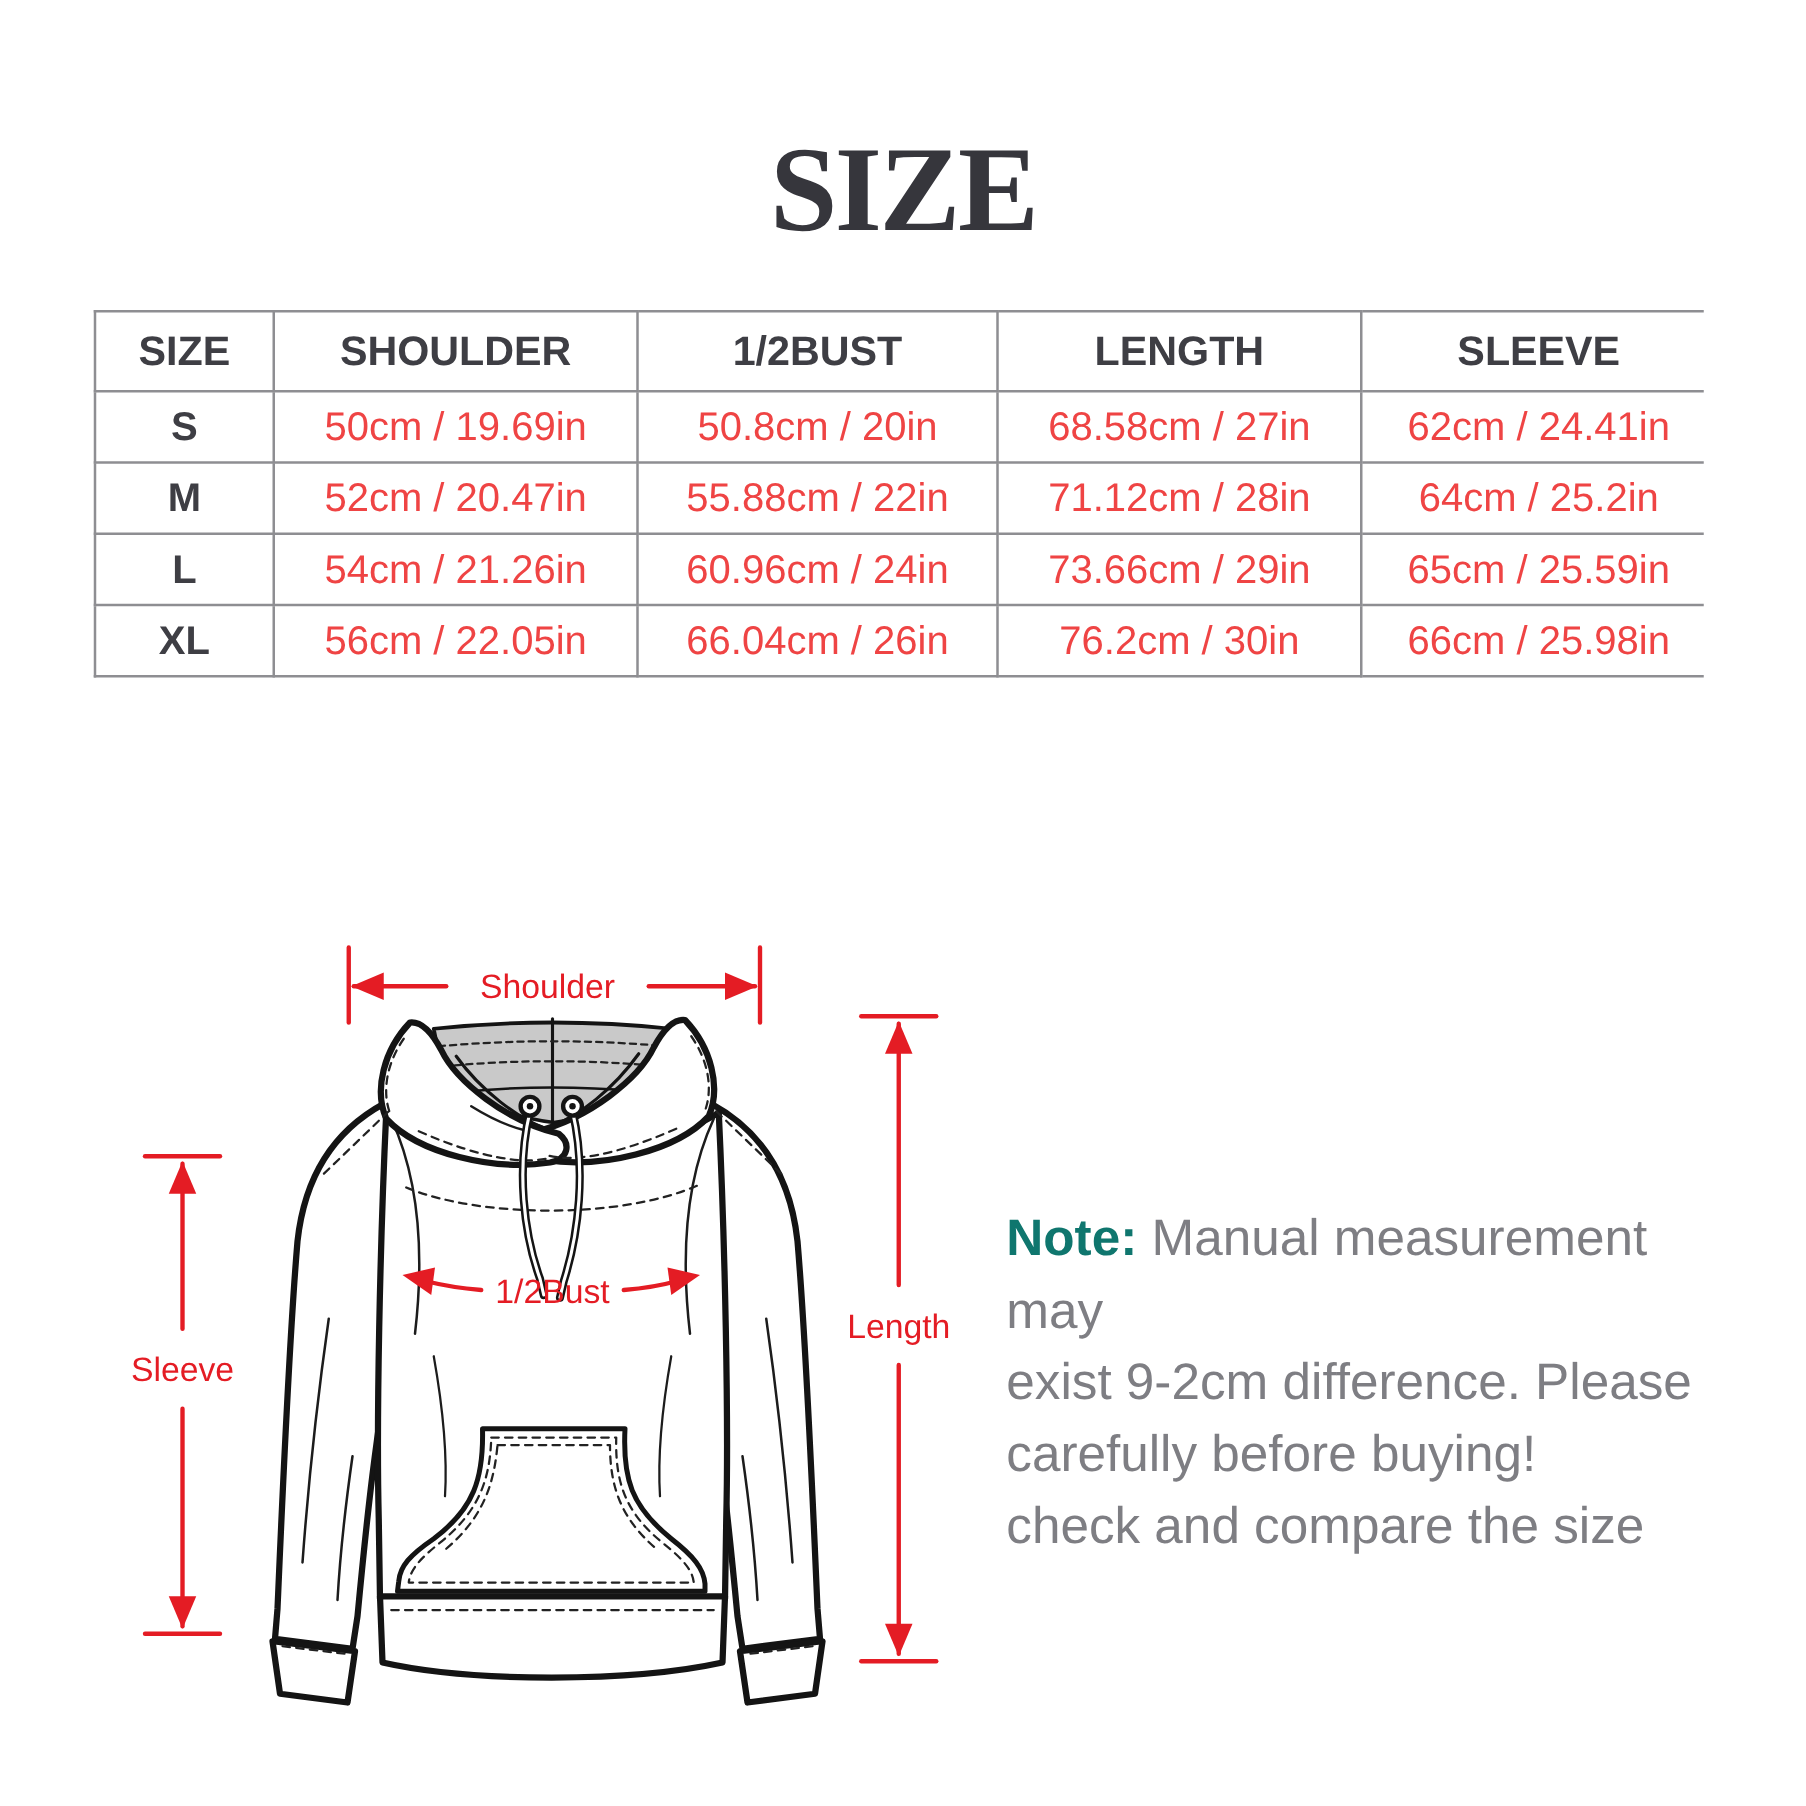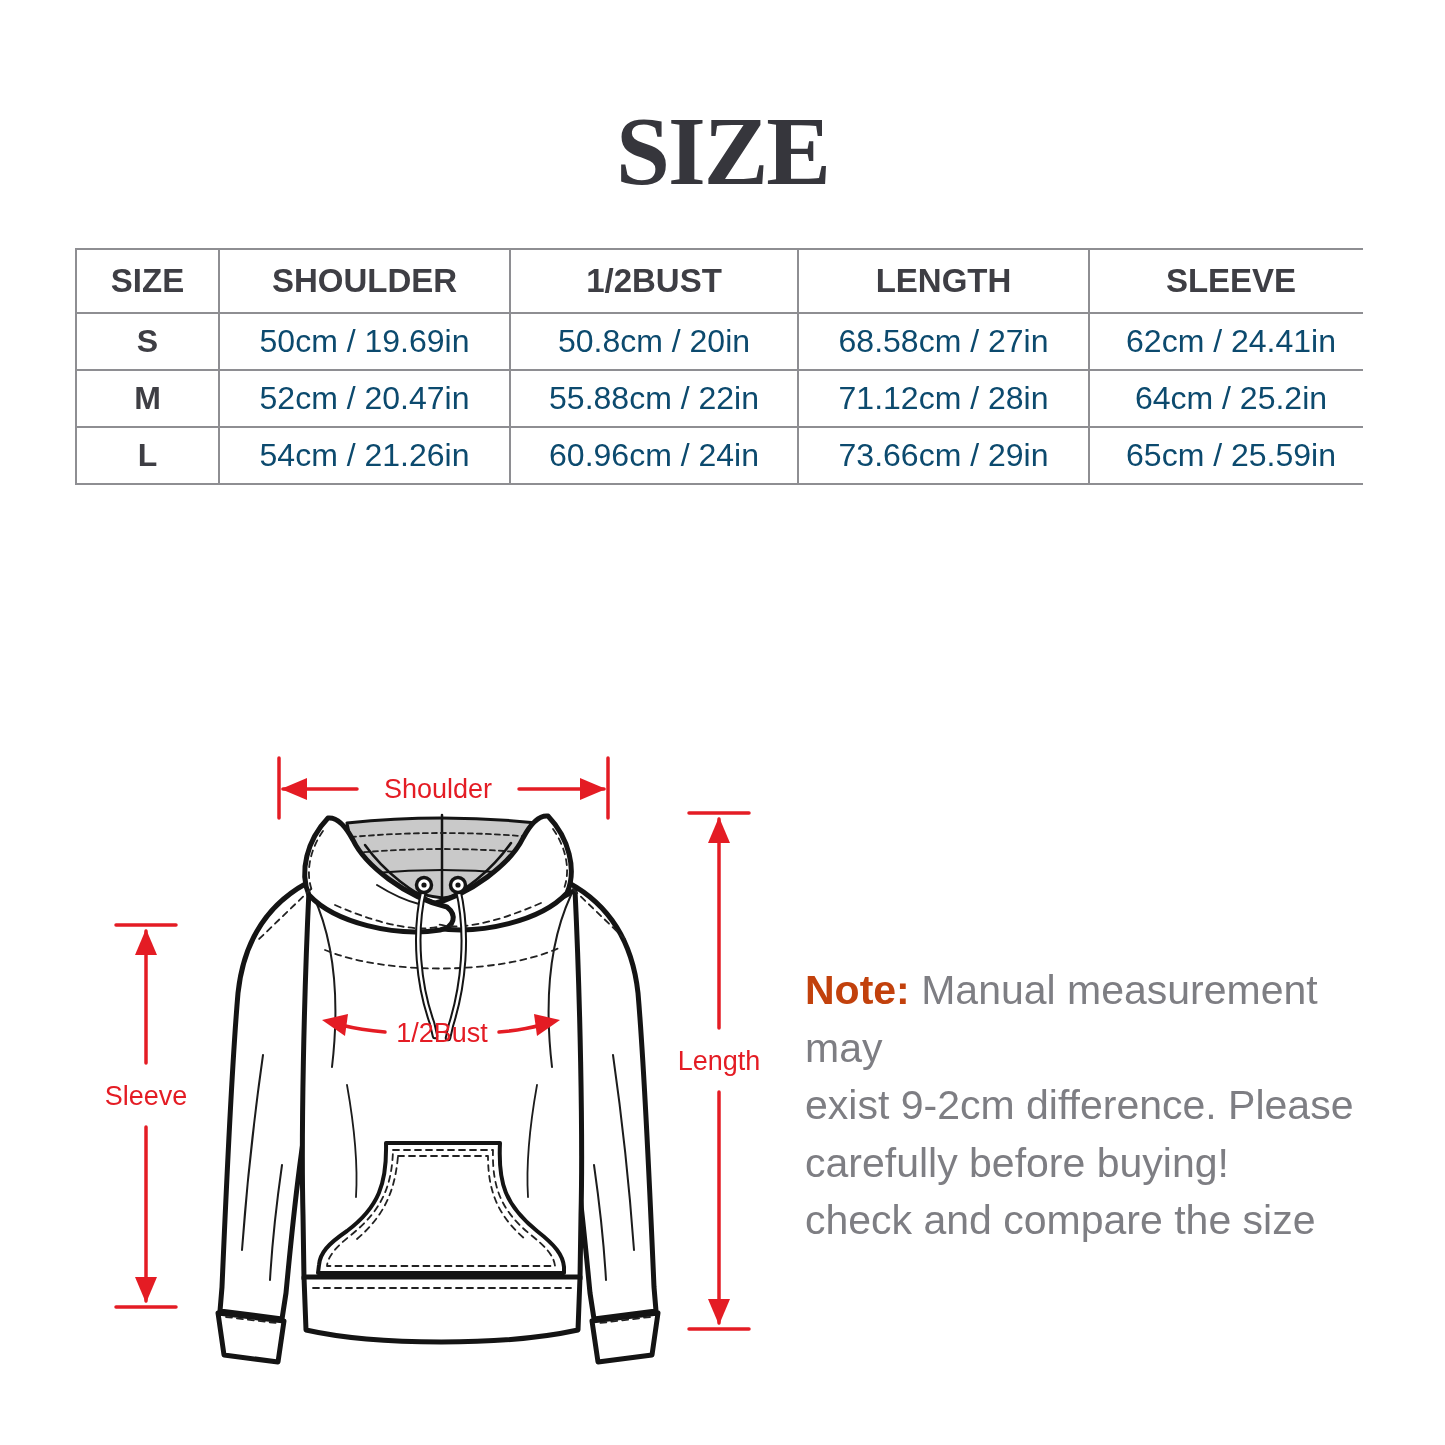--- a/index.html
+++ b/index.html
@@ -14,28 +14,28 @@
   }
   table.size-table{
     position:absolute;left:75px;top:248px;width:1297px;
     border-collapse:collapse;table-layout:fixed;
   }
   table.size-table th,table.size-table td{
     border:2px solid #8e8e92;text-align:center;vertical-align:middle;
     padding:0;overflow:hidden;white-space:nowrap;
   }
   table.size-table th{height:62px;font-size:33px;font-weight:bold;color:#3e3e44;}
-  table.size-table td{height:55px;font-size:32px;color:#0c4a6e;font-weight:normal;}
+  table.size-table td{height:55px;font-size:32px;color:#ef4444;font-weight:normal;}
   table.size-table td.size-col{font-weight:bold;color:#3e3e44;}
   .hoodie-wrap{position:absolute;left:85px;top:745px;width:700px;height:650px;}
   .note-block{
     position:absolute;left:805px;top:962px;width:575px;
     font-size:41px;line-height:57.5px;color:#7e7e83;
   }
-  .note-block .note-label{font-weight:bold;color:#c2410c;}
+  .note-block .note-label{font-weight:bold;color:#0f766e;}
   svg text.red-label{
     font-family:"Liberation Sans","DejaVu Sans",sans-serif;
     font-size:27px;fill:#e41c24;
   }
 </style>
 </head>
 <body>
 
 <div id="canvas">
 
@@ -77,20 +77,27 @@
         </tr>
 
         <tr>
           <td class="size-col">L</td>
           <td>54cm / 21.26in</td>
           <td>60.96cm / 24in</td>
           <td>73.66cm / 29in</td>
           <td>65cm / 25.59in</td>
         </tr>
 
+        <tr>
+          <td class="size-col">XL</td>
+          <td>56cm / 22.05in</td>
+          <td>66.04cm / 26in</td>
+          <td>76.2cm / 30in</td>
+          <td>66cm / 25.98in</td>
+        </tr>
 
       </tbody>
   </table>
 
   <div class="hoodie-wrap">
     <svg width="700" height="650" viewBox="0 0 700 650">
       <g stroke-linejoin="round" stroke-linecap="round">
 
         <g>
           <path d="M 222,138 C 178,162 158,202 153,248 C 146,330 141,450 137,542 L 135,566 L 197,574 L 201,548 C 208,474 216,396 230,326 C 236,298 241,278 245,265 L 246,190 Z" fill="#ffffff" stroke="#141414" stroke-width="5"></path>

